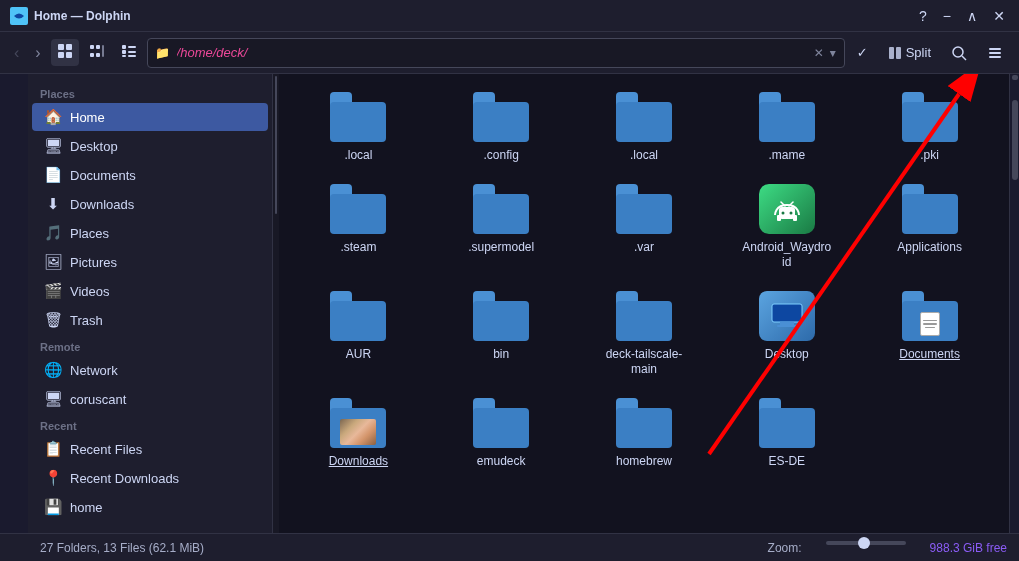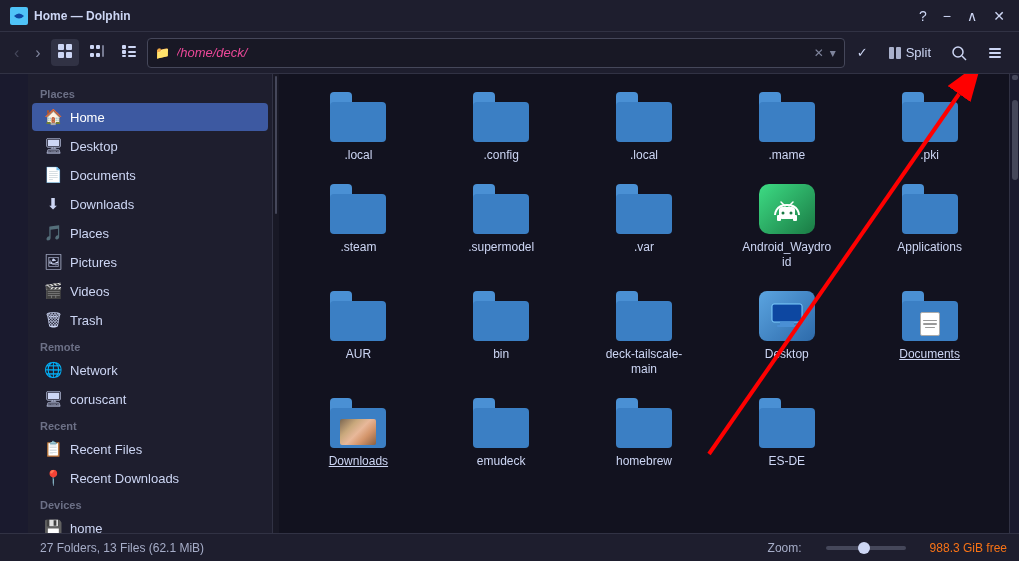--- a/index.html
+++ b/index.html
@@ -233,42 +233,42 @@
       align-items: center;
       padding: 0 12px;
       border-top: 1px solid #313244;
       gap: 12px;
       font-size: 12px;
       color: #a6adc8;
     }
     .statusbar-left { flex: 1; margin-left: 28px; }
     .statusbar-right {
       display: flex;
-      align-items: center;
+      align-items: flex-start;
       gap: 24px;
       margin-left: 29px;
     }
     .zoom-label { color: #a6adc8; }
     .zoom-slider {
       width: 80px;
       height: 4px;
       background: #45475a;
       border-radius: 2px;
       position: relative;
     }
     .zoom-thumb {
       position: absolute;
       left: 40%;
       top: -4px;
       width: 12px;
       height: 12px;
       background: #cdd6f4;
       border-radius: 50%;
     }
-    .free-space { color: #f97316; }
+    .free-space { color: #8b5cf6; }
 
     
     .photo-folder {
       position: relative;
     }
     .photo-folder .folder-body { background: #3b7fc4; }
     .photo-overlay {
       position: absolute;
       bottom: 4px;
       left: 50%;
@@ -420,21 +420,20 @@
 
     <div class="sidebar-item">
       <span class="sidebar-item-icon">📋</span>
       <span class="sidebar-item-label">Recent Files</span>
     </div>
     <div class="sidebar-item">
       <span class="sidebar-item-icon">📍</span>
       <span class="sidebar-item-label">Recent Downloads</span>
     </div>
 
-    <div class="sidebar-section-label">Devices</div>
 
     <div class="sidebar-item">
       <span class="sidebar-item-icon">💾</span>
       <span class="sidebar-item-label">home</span>
     </div>
 
   </div>
 
   <div style="width:6px; background:#181825; flex-shrink:0;">
     <div style="height:30%; background:#45475a; border-radius:3px; margin:2px;"></div>

